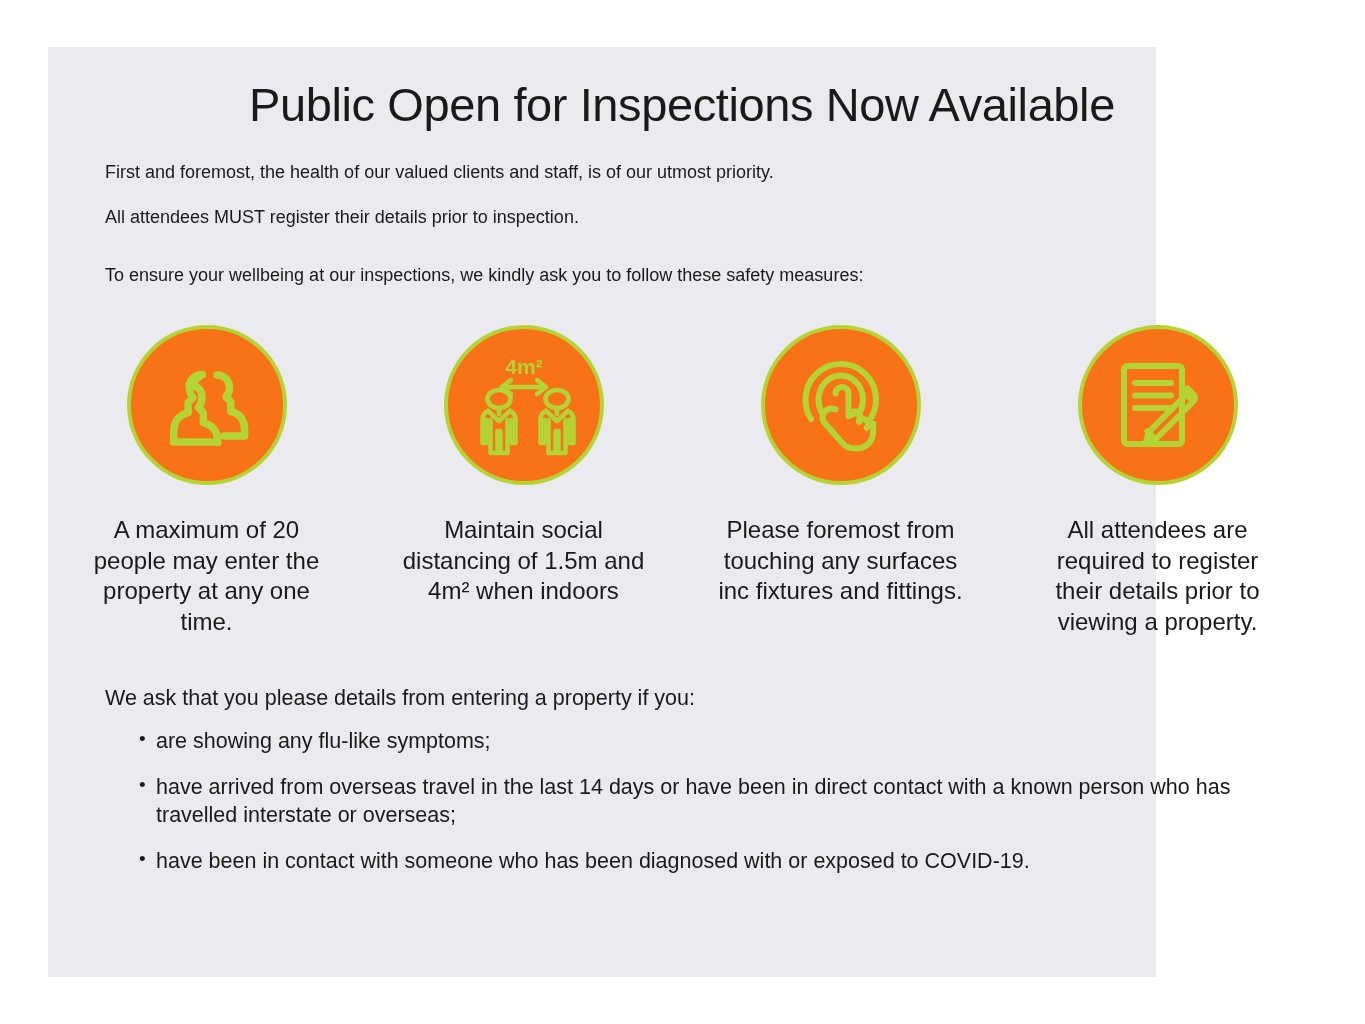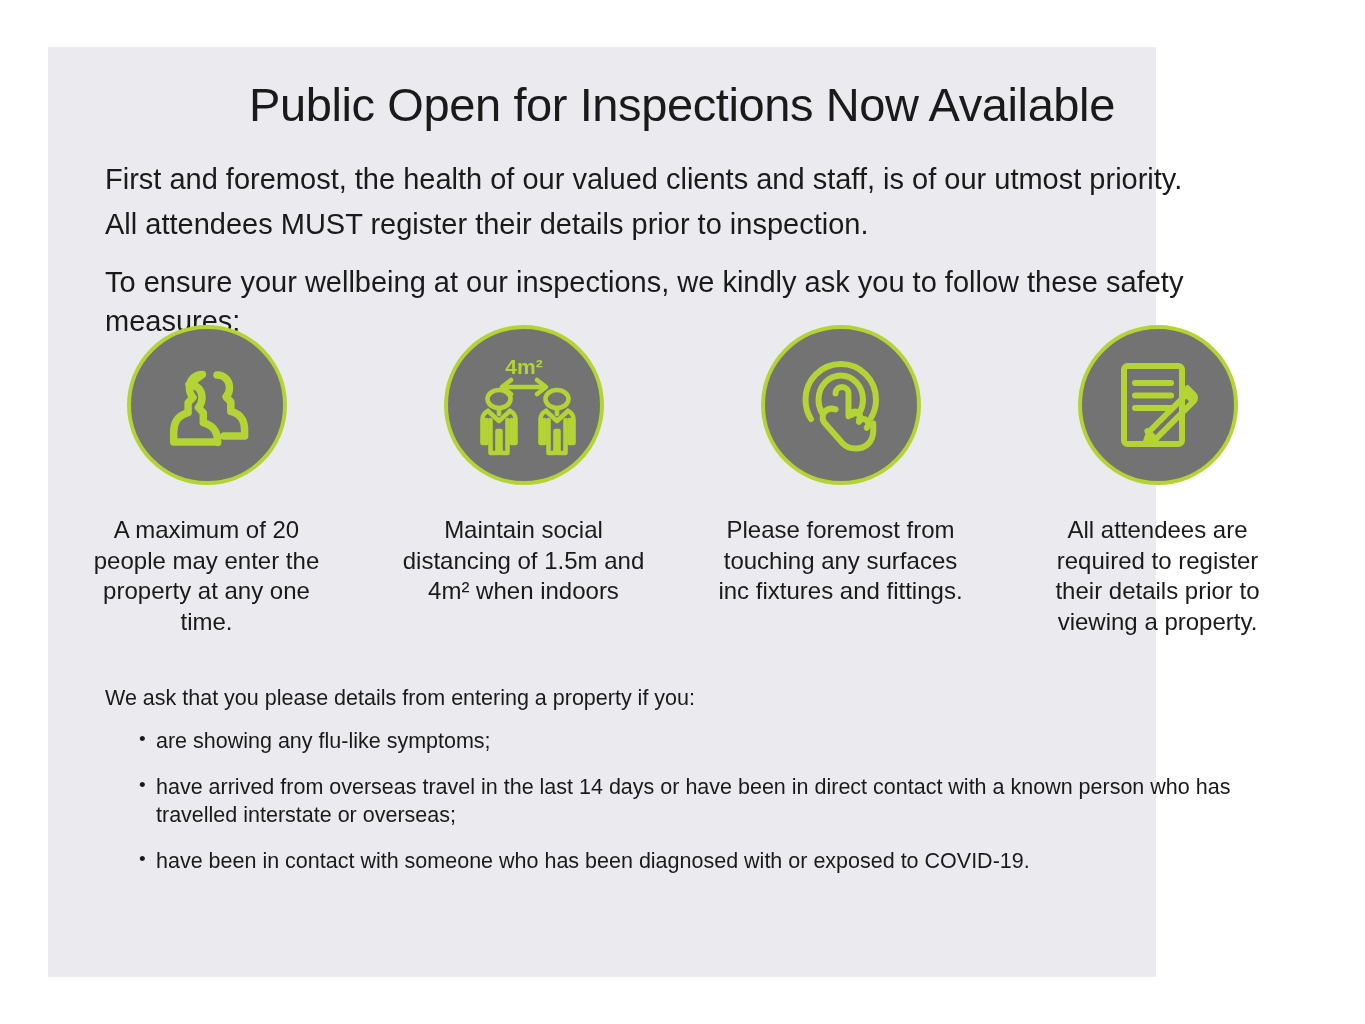--- a/index.html
+++ b/index.html
@@ -36,21 +36,21 @@
     letter-spacing: -0.4px;
     color: #1a1a1a;
     white-space: nowrap;
   }
 
   .intro {
     position: absolute;
     left: 57px;
     width: 1160px;
     color: #1a1a1a;
-    font-size: 29px;
+    font-size: 18px;
     line-height: 1.35;
   }
   .intro-1 { top: 113px; }
   .intro-2 { top: 158px; font-weight: normal; }
   .intro-3 { top: 216px; }
 
   
   .icon-row {
     position: absolute;
     left: 0;
@@ -61,21 +61,21 @@
   .icon-col {
     width: 317px;
     display: flex;
     flex-direction: column;
     align-items: center;
   }
   .badge {
     width: 160px;
     height: 160px;
     border-radius: 50%;
-    background: #737373;
+    background: #f97316;
     border: 4px solid #b4d334;
     box-sizing: border-box;
     display: flex;
     align-items: center;
     justify-content: center;
   }
   .badge svg { display: block; }
 
   .caption {
     margin-top: 30px;

